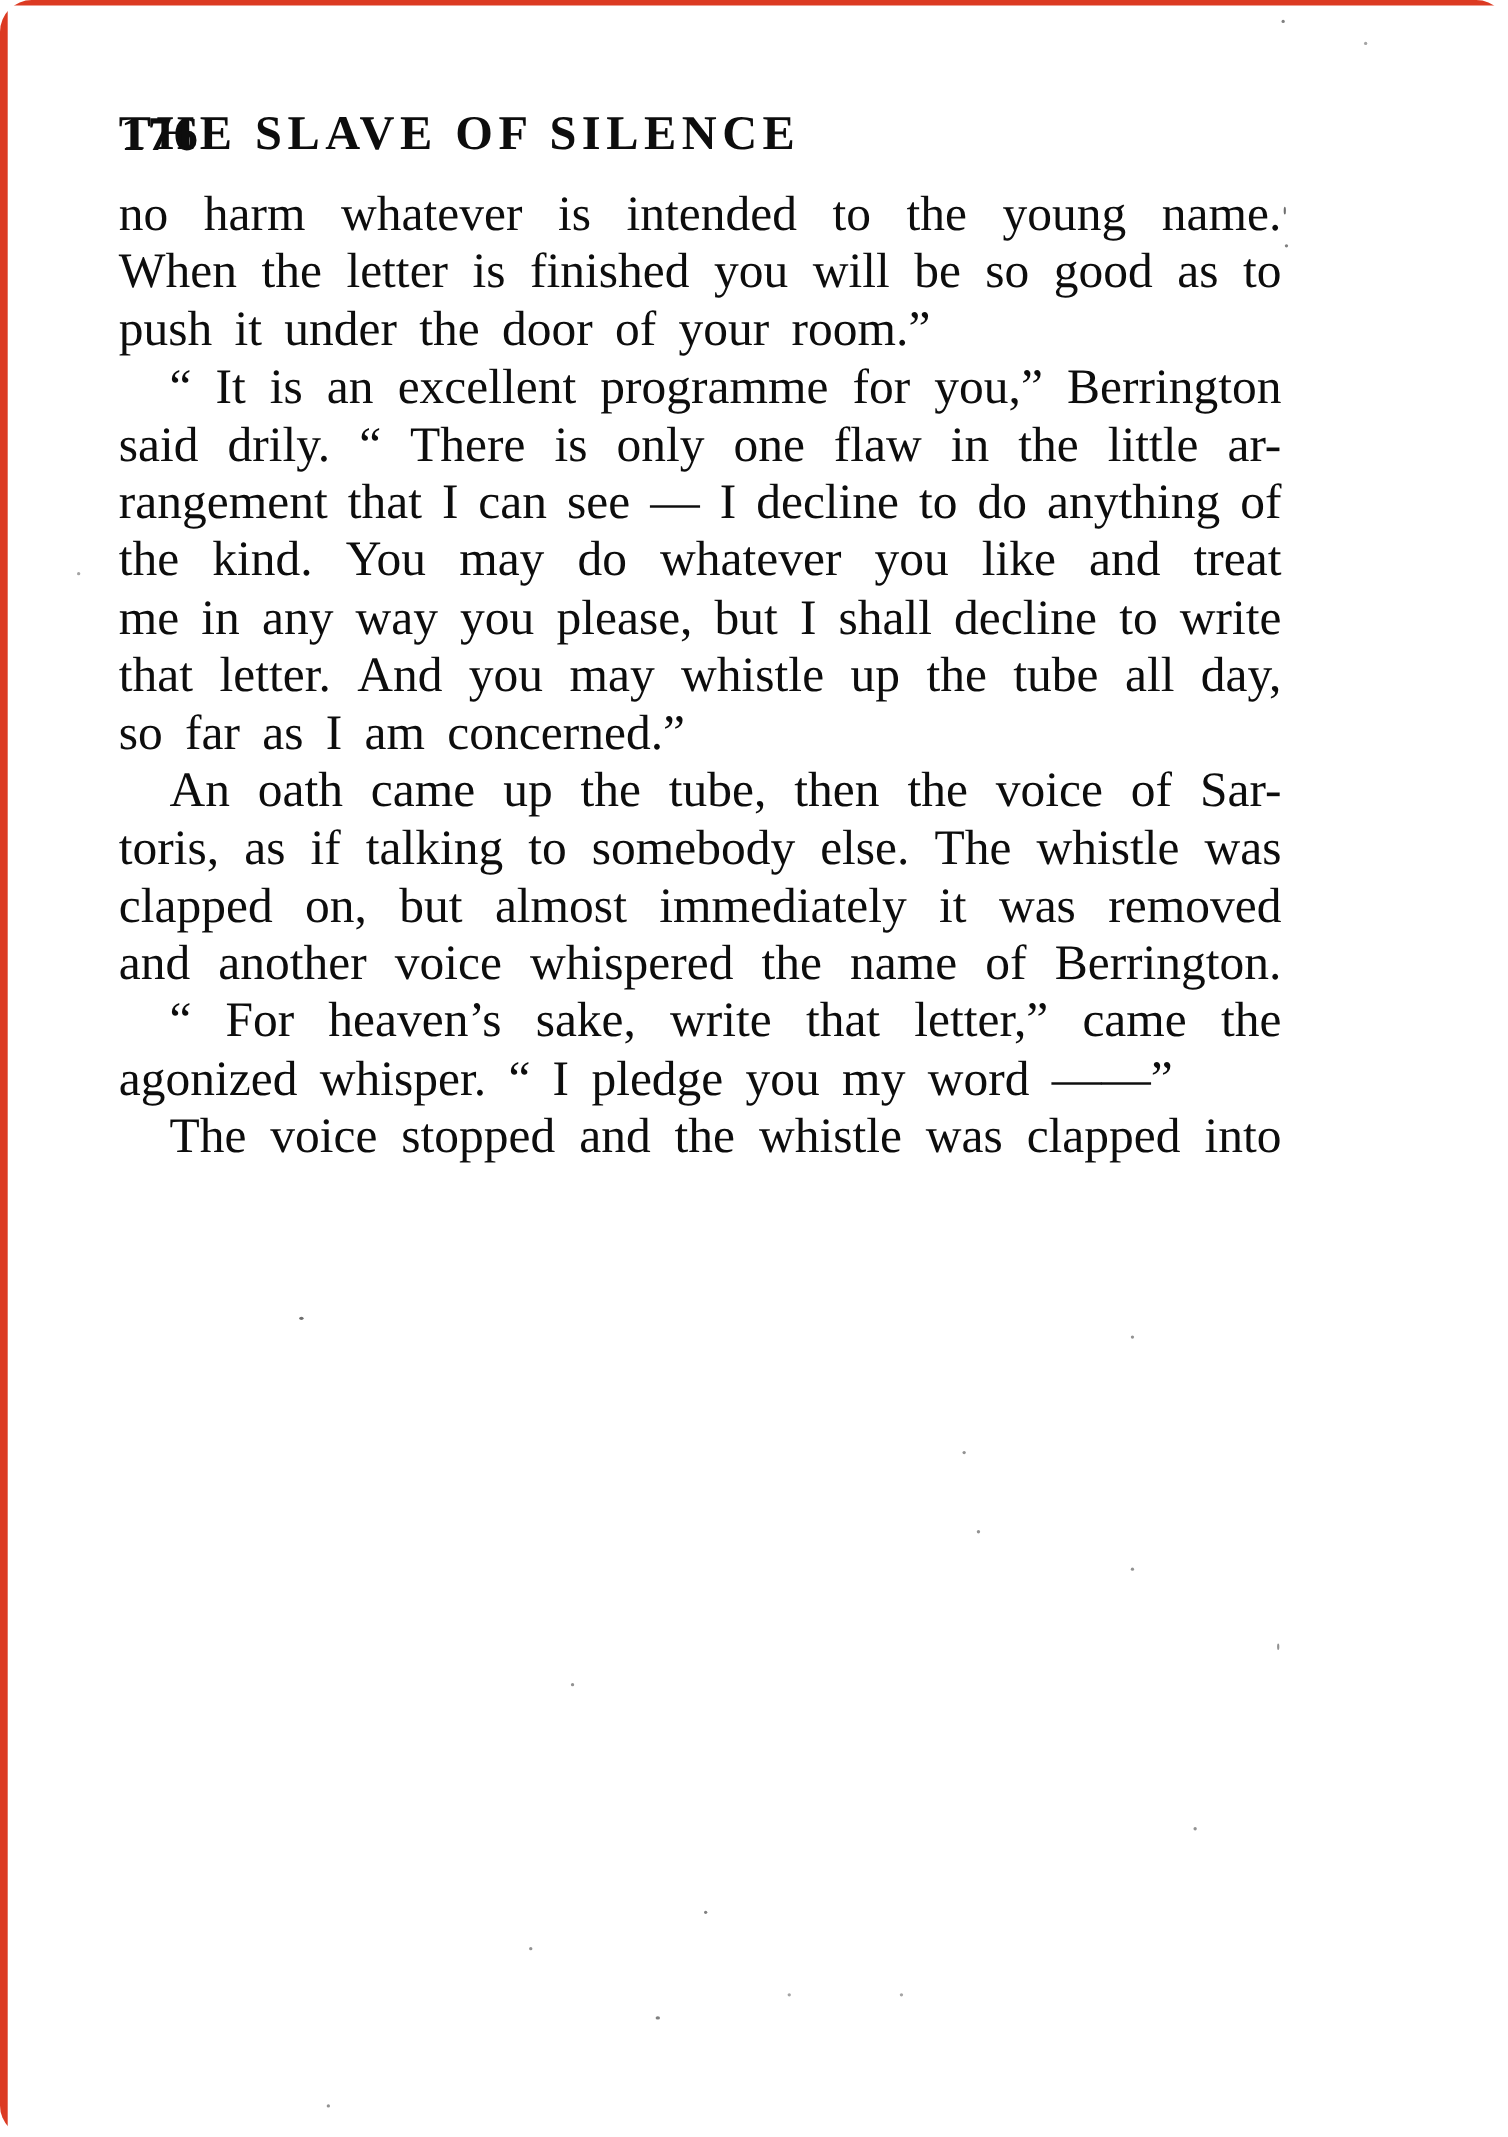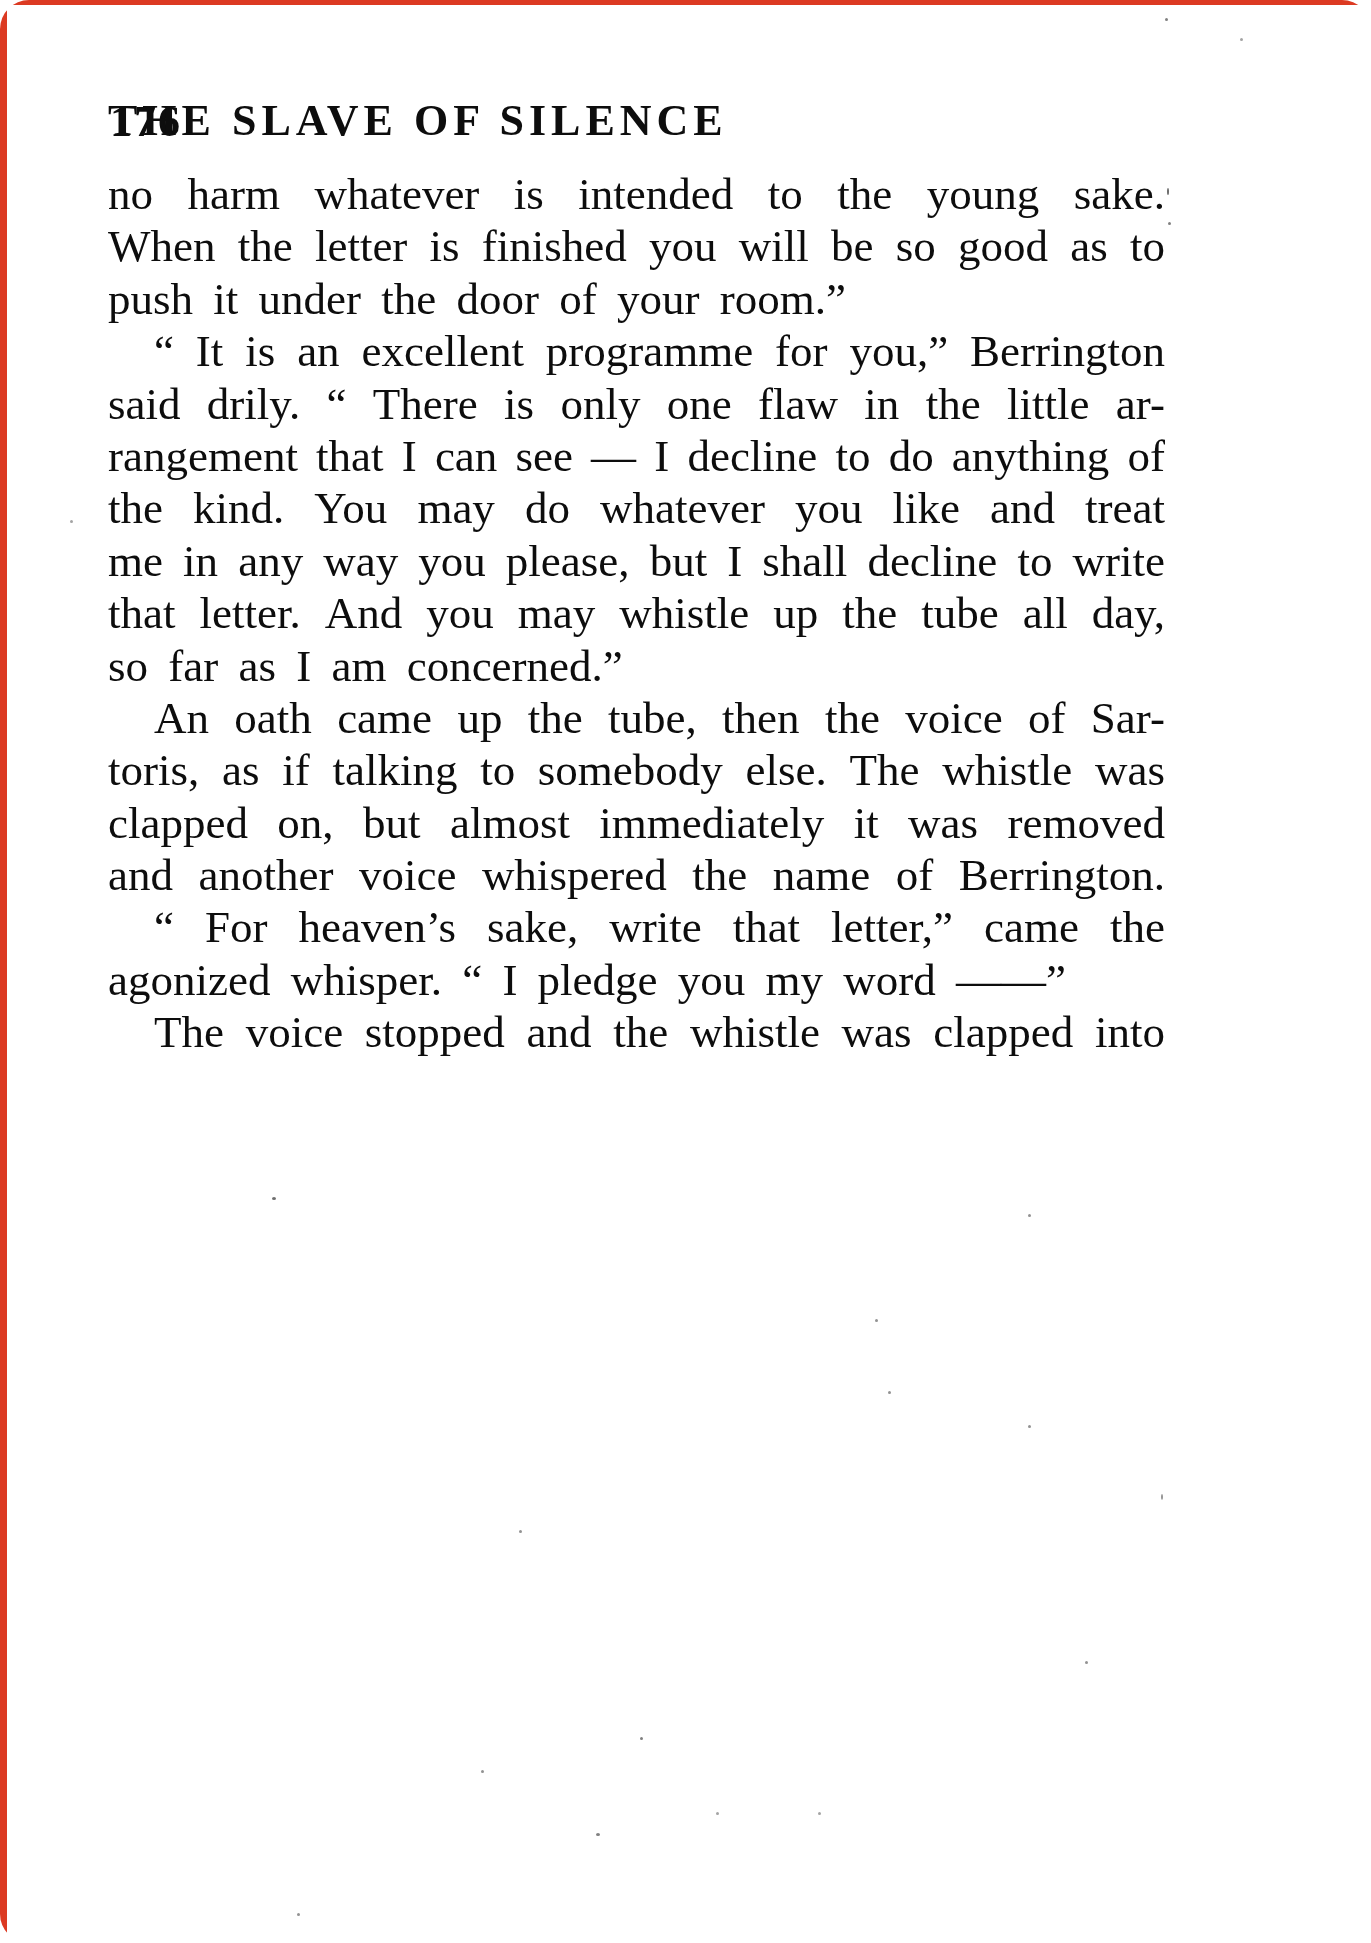--- a/index.html
+++ b/index.html
@@ -74,21 +74,21 @@
   <div class="body" id="body-text">
       <div class="line j">
         <span>no</span>
         <span>harm</span>
         <span>whatever</span>
         <span>is</span>
         <span>intended</span>
         <span>to</span>
         <span>the</span>
         <span>young</span>
-        <span>sake.</span>
+        <span>name.</span>
       </div>
       <div class="line j">
         <span>When</span>
         <span>the</span>
         <span>letter</span>
         <span>is</span>
         <span>finished</span>
         <span>you</span>
         <span>will</span>
         <span>be</span>

